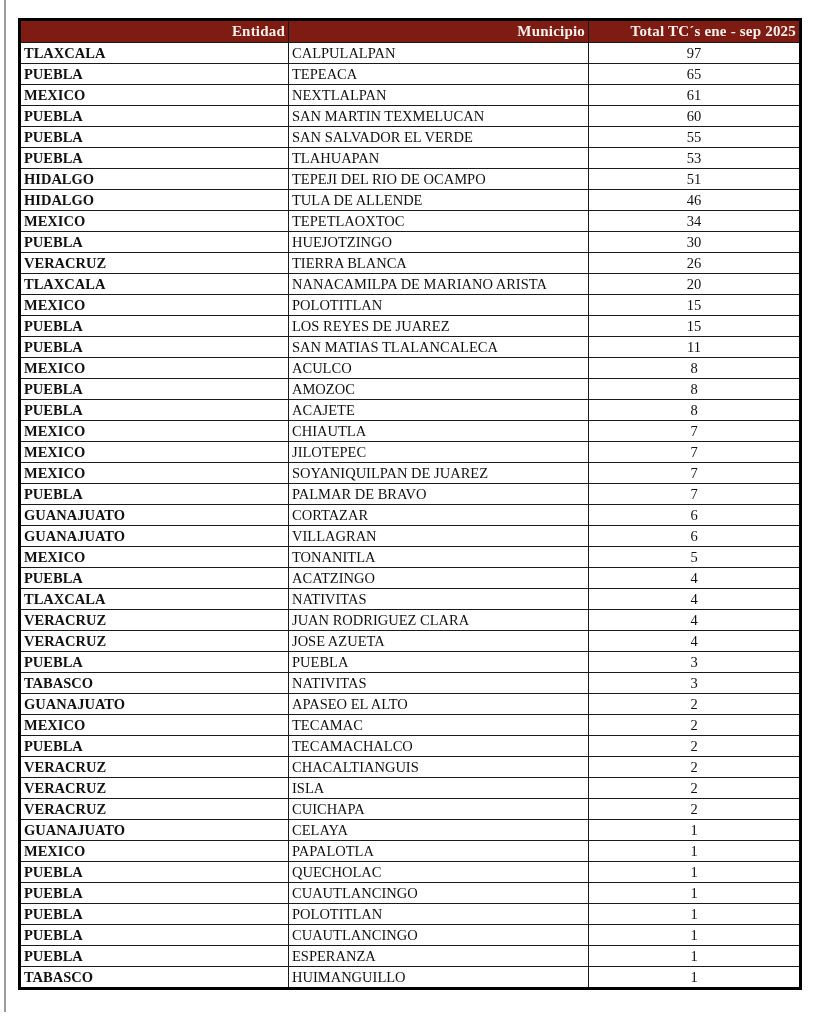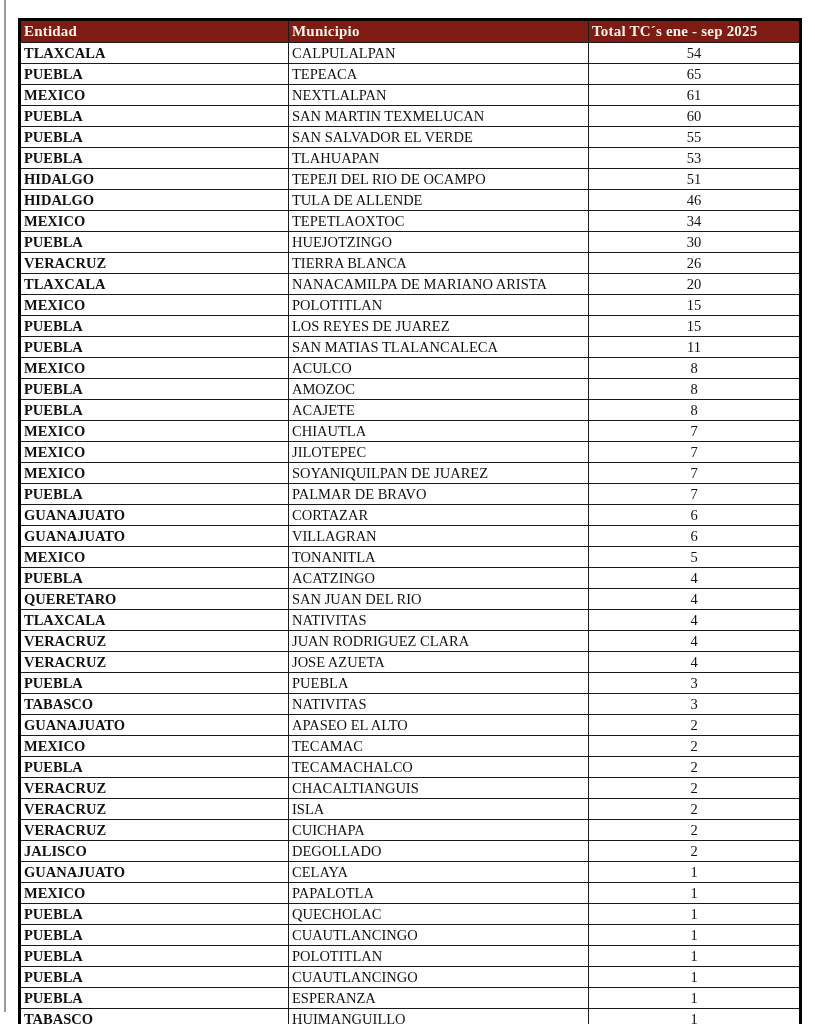--- a/index.html
+++ b/index.html
@@ -42,21 +42,21 @@
     padding: 0 3px;
     overflow: hidden;
     white-space: nowrap;
   }
   table.tc-table thead th {
     background: #7E1B12;
     color: #F6F2EB;
     font-size: 15px;
     font-weight: bold;
     height: 21px;
-    text-align: left;
+    text-align: right;
     letter-spacing: 0.2px;
   }
   table.tc-table thead th.total-col {
   }
   table.tc-table tbody td {
     height: 20px;
     font-size: 14.5px;
     color: #111111;
     line-height: 1;
   }
@@ -80,21 +80,21 @@
       <tr>
         <th>Entidad</th>
         <th>Municipio</th>
         <th class="total-col">Total TC´s ene - sep 2025</th>
       </tr>
     </thead>
     <tbody id="table-body">
         <tr>
           <td class="entidad">TLAXCALA</td>
           <td class="municipio">CALPULALPAN</td>
-          <td class="total">54</td>
+          <td class="total">97</td>
         </tr>
         <tr>
           <td class="entidad">PUEBLA</td>
           <td class="municipio">TEPEACA</td>
           <td class="total">65</td>
         </tr>
         <tr>
           <td class="entidad">MEXICO</td>
           <td class="municipio">NEXTLALPAN</td>
           <td class="total">61</td>
@@ -208,25 +208,20 @@
           <td class="entidad">MEXICO</td>
           <td class="municipio">TONANITLA</td>
           <td class="total">5</td>
         </tr>
         <tr>
           <td class="entidad">PUEBLA</td>
           <td class="municipio">ACATZINGO</td>
           <td class="total">4</td>
         </tr>
         <tr>
-          <td class="entidad">QUERETARO</td>
-          <td class="municipio">SAN JUAN DEL RIO</td>
-          <td class="total">4</td>
-        </tr>
-        <tr>
           <td class="entidad">TLAXCALA</td>
           <td class="municipio">NATIVITAS</td>
           <td class="total">4</td>
         </tr>
         <tr>
           <td class="entidad">VERACRUZ</td>
           <td class="municipio">JUAN RODRIGUEZ CLARA</td>
           <td class="total">4</td>
         </tr>
         <tr>
@@ -265,25 +260,20 @@
           <td class="total">2</td>
         </tr>
         <tr>
           <td class="entidad">VERACRUZ</td>
           <td class="municipio">ISLA</td>
           <td class="total">2</td>
         </tr>
         <tr>
           <td class="entidad">VERACRUZ</td>
           <td class="municipio">CUICHAPA</td>
-          <td class="total">2</td>
-        </tr>
-        <tr>
-          <td class="entidad">JALISCO</td>
-          <td class="municipio">DEGOLLADO</td>
           <td class="total">2</td>
         </tr>
         <tr>
           <td class="entidad">GUANAJUATO</td>
           <td class="municipio">CELAYA</td>
           <td class="total">1</td>
         </tr>
         <tr>
           <td class="entidad">MEXICO</td>
           <td class="municipio">PAPALOTLA</td>

